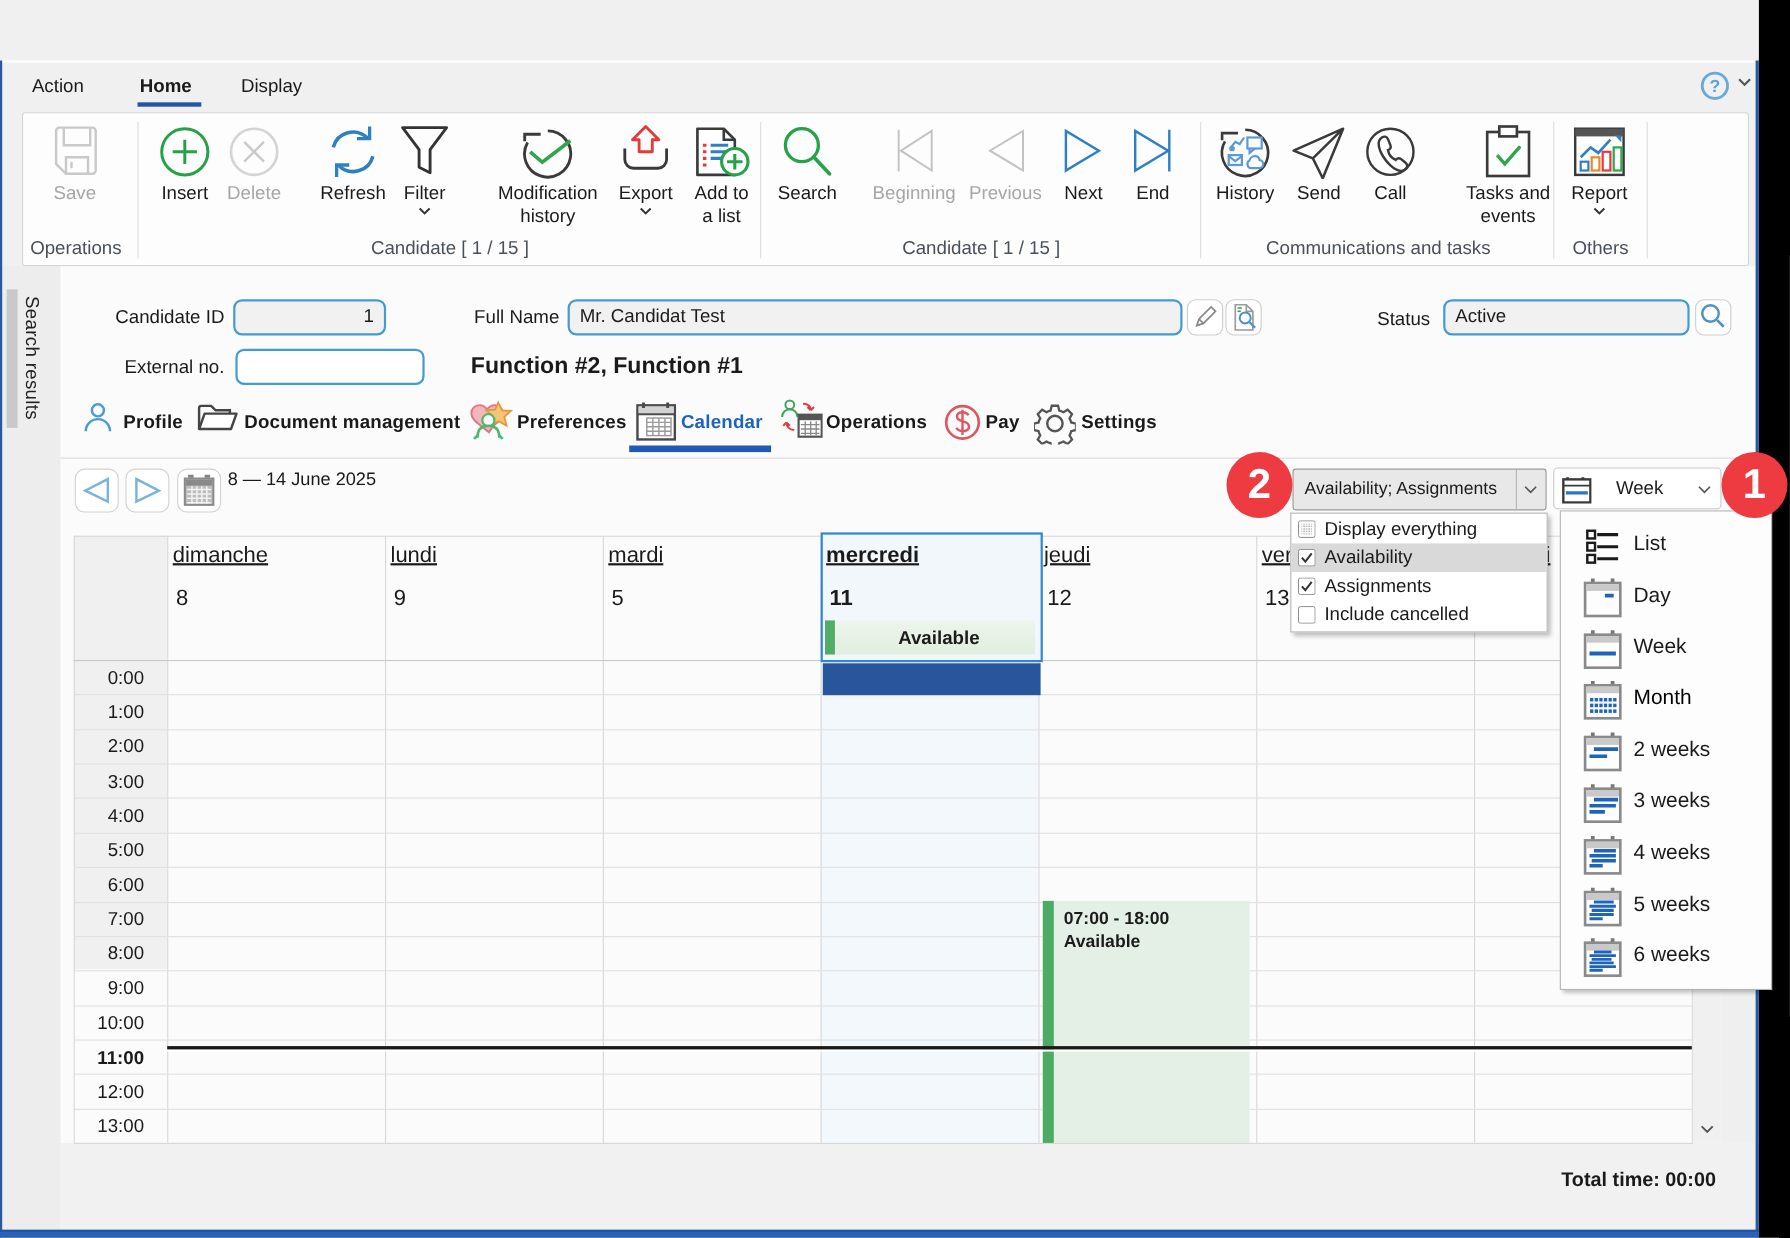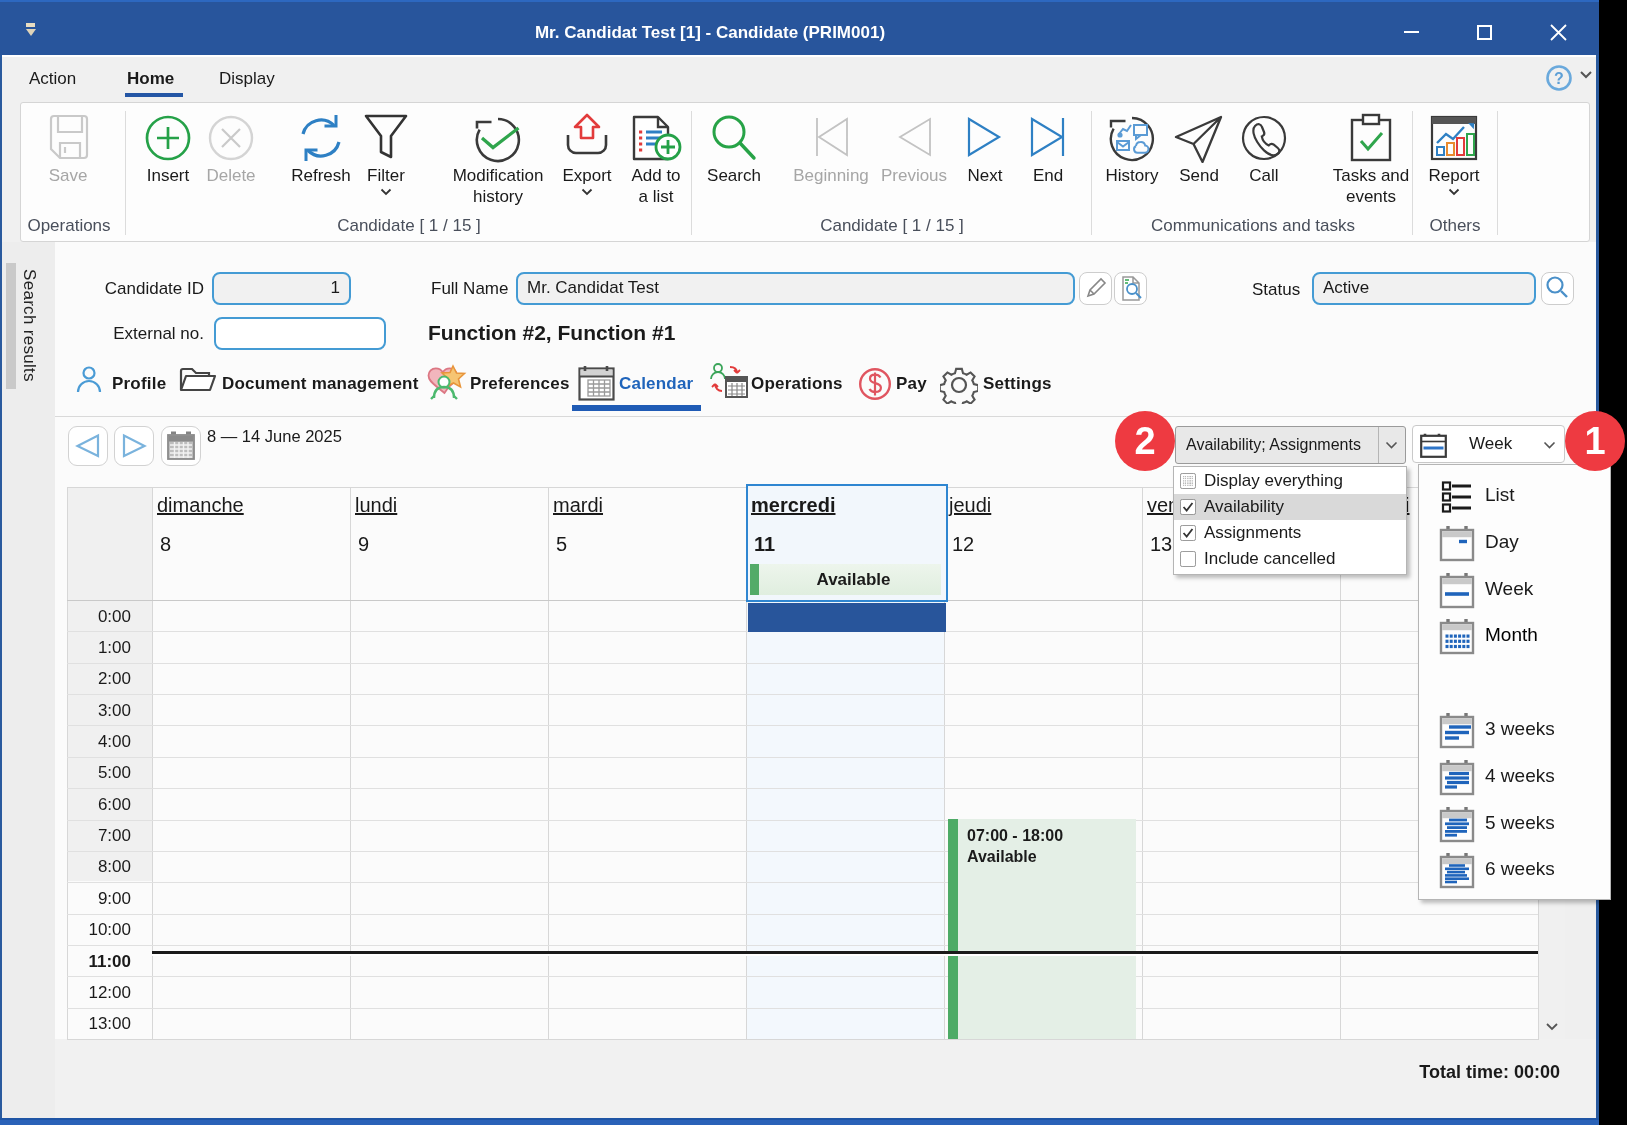--- a/index.html
+++ b/index.html
@@ -45,30 +45,20 @@
   
   .badge { position:absolute; width:60px; height:60px; border-radius:50%; background:#ee3a41; color:#fff; font-size:38px; font-weight:700; text-align:center; line-height:60px; }
   #availmenu { position:absolute; left:1173px; top:466px; width:234px; height:109px; background:#fff; border:1px solid #b5b5b5; box-shadow:3px 3px 4px rgba(0,0,0,0.25); }
   .amitem { position:absolute; left:0; width:100%; height:26px; font-size:17px; color:#1a1a1a; }
   #weekmenu { position:absolute; left:1418px; top:464px; width:193px; height:436px; background:#fdfdfd; border:1px solid #b5b5b5; box-shadow:3px 3px 4px rgba(0,0,0,0.25); }
   .wmicon { position:absolute; left:11px; }
 </style>
 </head>
 <body>
 <div id="win">
-  <div id="titlebar">
-    <div style="position:absolute;left:26px;top:21px;width:9px;height:4px;background:#e8ddc2;"></div>
-    <div style="position:absolute;left:26px;top:27px;width:0;height:0;border-left:5px solid transparent;border-right:5px solid transparent;border-top:7px solid #ded3b8;"></div>
-    <div id="title-text">Mr. Candidat Test [1] - Candidate (PRIM001)</div>
-    <div class="wbtn" style="left:1404px;top:29px;width:15px;height:2px;background:#fff;"></div>
-    <div class="wbtn" style="left:1477px;top:23px;width:15px;height:15px;border:2px solid #fff;"></div>
-    <svg class="wbtn" style="left:1550px;top:22px;" width="17" height="17" viewBox="0 0 17 17">
-        <path d="M1 1 L16 16 M16 1 L1 16" stroke="#fff" stroke-width="1.8"></path>
-      </svg>
-  </div>
   <div style="position:absolute; left:0; top:55px; width:1596px; height:2px; background:#fff;"></div>
   <div id="menurow">
     <span class="mtab" style="left:27px;">Action</span>
     <span class="mtab" style="left:125px; font-weight:700;">Home</span>
     <span class="mtab" style="left:217px;">Display</span>
     <div style="position:absolute; left:123px; top:36px; width:58px; height:4px; background:#2456a5;"></div>
     <svg style="position:absolute;left:1543px;top:7px;" width="28" height="28" viewBox="0 0 28 28">
         <circle cx="14" cy="14" r="11.5" fill="none" stroke="#6aa9dc" stroke-width="2.6"></circle>
         <text x="14" y="19.5" text-anchor="middle" font-size="16" font-weight="bold" fill="#5d9fd6" font-family="Liberation Sans">?</text>
       </svg>
@@ -570,20 +560,32 @@
             <rect x="10.7" y="26.9" width="3" height="3.2"></rect>
             <rect x="14.9" y="26.9" width="3" height="3.2"></rect>
             <rect x="19.1" y="26.9" width="3" height="3.2"></rect>
             <rect x="23.3" y="26.9" width="3" height="3.2"></rect>
             <rect x="27.5" y="26.9" width="3" height="3.2"></rect>
           </g>
         </svg>
       </div>
       <div style="position:absolute; left:66px; top:11px; font-size:19px; color:#000000;">Month</div>
     </div>
+  <div style="position:absolute; left:0; top:195.2px; width:100%; height:46.8px;">
+      <div style="position:absolute; left:9px; top:5px;">
+        <svg class="wmicon" width="36" height="38" viewBox="0 0 36 38">
+          <path d="M9 1 v7 M27 1 v7" stroke="#777" stroke-width="3.4"></path>
+          <rect x="2" y="5" width="32" height="30" fill="#fdfdfd" stroke="#8a8a8a" stroke-width="2.4"></rect>
+          <rect x="3.2" y="6.2" width="29.6" height="6" fill="#c9c9c9"></rect>
+          <path d="M10 16 h22" stroke="#1f64bb" stroke-width="3.4"></path>
+          <path d="M6 22.5 h16" stroke="#1f64bb" stroke-width="3.4"></path>
+        </svg>
+      </div>
+      <div style="position:absolute; left:66px; top:11px; font-size:19px; color:#1a1a1a;">2 weeks</div>
+    </div>
   <div style="position:absolute; left:0; top:242.0px; width:100%; height:46.8px;">
       <div style="position:absolute; left:9px; top:5px;">
         <svg class="wmicon" width="36" height="38" viewBox="0 0 36 38">
           <path d="M9 1 v7 M27 1 v7" stroke="#777" stroke-width="3.4"></path>
           <rect x="2" y="5" width="32" height="30" fill="#fdfdfd" stroke="#8a8a8a" stroke-width="2.4"></rect>
           <rect x="3.2" y="6.2" width="29.6" height="6" fill="#c9c9c9"></rect>
           <path d="M10 15 h22" stroke="#1f64bb" stroke-width="3.4"></path>
           <path d="M6 20.5 h24" stroke="#1f64bb" stroke-width="3.4"></path>
           <path d="M6 26 h14" stroke="#1f64bb" stroke-width="3.4"></path>
         </svg>

